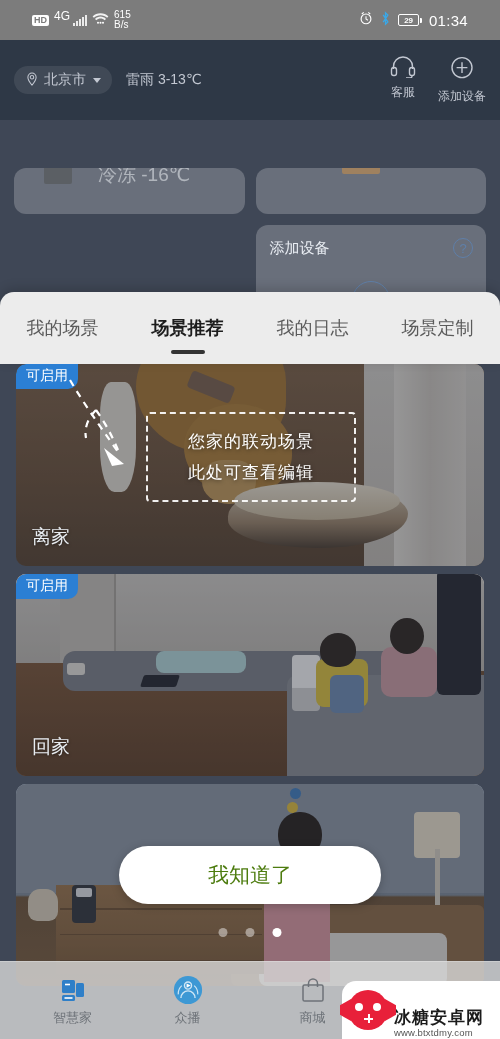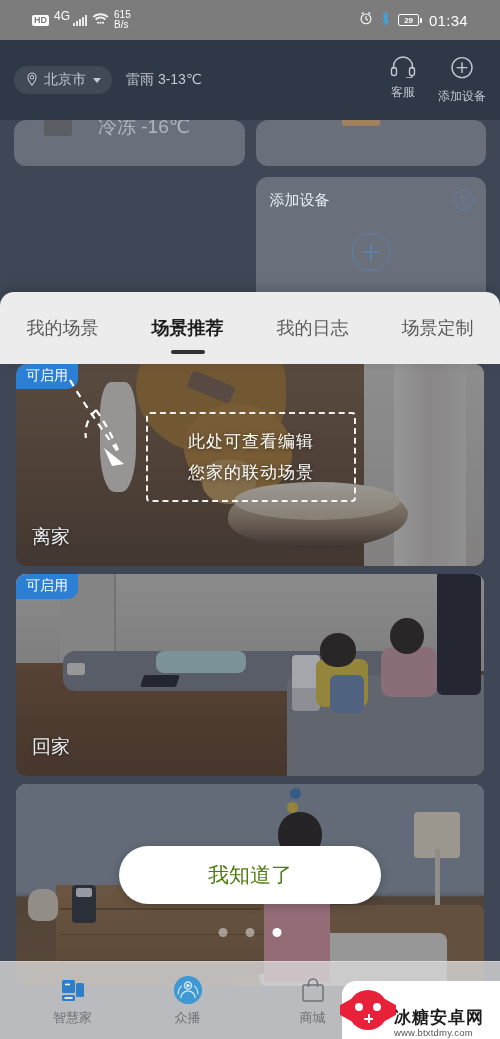--- a/index.html
+++ b/index.html
@@ -63,21 +63,21 @@
   .weather { color: #c3c8d2; font-size: 14px; }
   .hdr-actions { display: flex; gap: 22px; text-align: center; }
   .hdr-act { display: flex; flex-direction: column; align-items: center; gap: 3px; }
   .hdr-act span { color: #c3c8d2; font-size: 12px; }
 
   
   .bgcontent {
     position: absolute; top: 120px; left: 0; width: 500px; height: 919px;
     background: #3f4756;
   }
-  .tiles { padding: 0 14px; display: flex; gap: 11px; }
+  .tiles { padding: 0 14px; display: flex; gap: 11px; margin-top: 48px; }
   .tilecol { flex: 1; display: flex; flex-direction: column; gap: 11px; }
   .tile {
     background: rgba(255,255,255,0.22); border-radius: 12px; position: relative;
     overflow: hidden;
   }
   .tile-cut { height: 46px; }
   .tile-cut .cut-label {
     position: absolute; top: -6px; left: 84px; color: rgba(235,238,243,.55);
     font-size: 19px; white-space: nowrap;
   }
@@ -429,22 +429,22 @@
       <div class="badge">可启用</div>
 
       <svg class="annot-arrow" viewBox="0 0 96 110">
         <path d="M4 2 C18 26, 34 48, 52 74" fill="none" stroke="#ffffff" stroke-width="2.2" stroke-dasharray="7 6"></path>
         <path d="M30 32 C40 46, 46 58, 52 72" fill="none" stroke="#ffffff" stroke-width="2.2" stroke-dasharray="7 6"></path>
         <path d="M30 32 C22 40, 18 50, 20 60" fill="none" stroke="#ffffff" stroke-width="2.2" stroke-dasharray="7 6"></path>
         <path d="M38 70 L58 86 L46 88 Z" fill="#ffffff"></path>
       </svg>
 
       <div class="annot-box">
+        <div>您家的联动场景</div>
         <div>此处可查看编辑</div>
-        <div>您家的联动场景</div>
       </div>
 
       <div class="scene-name">离家</div>
     </div>
 
     <div class="scene">
       <div class="photo ph2">
         <span class="wall2"></span>
           <span class="door"></span>
         <span class="table"></span>

